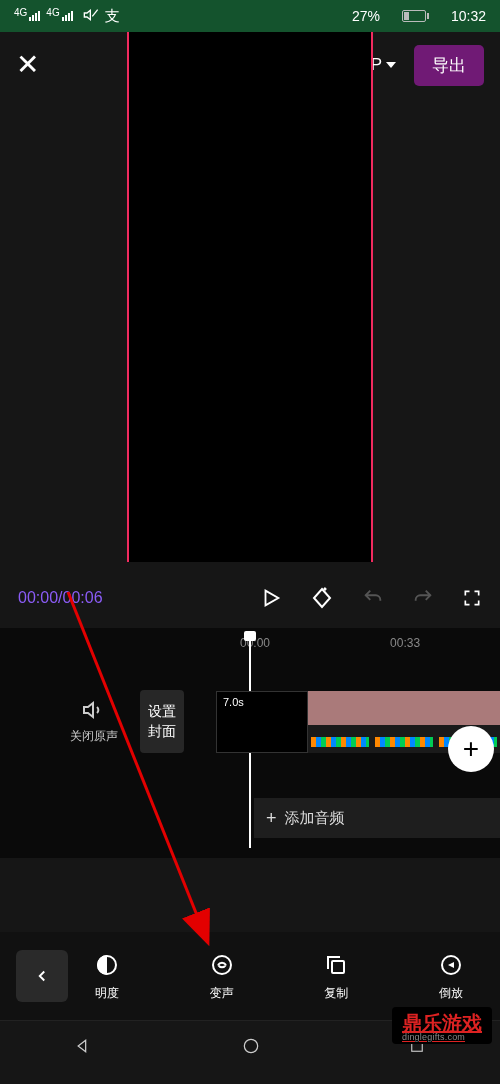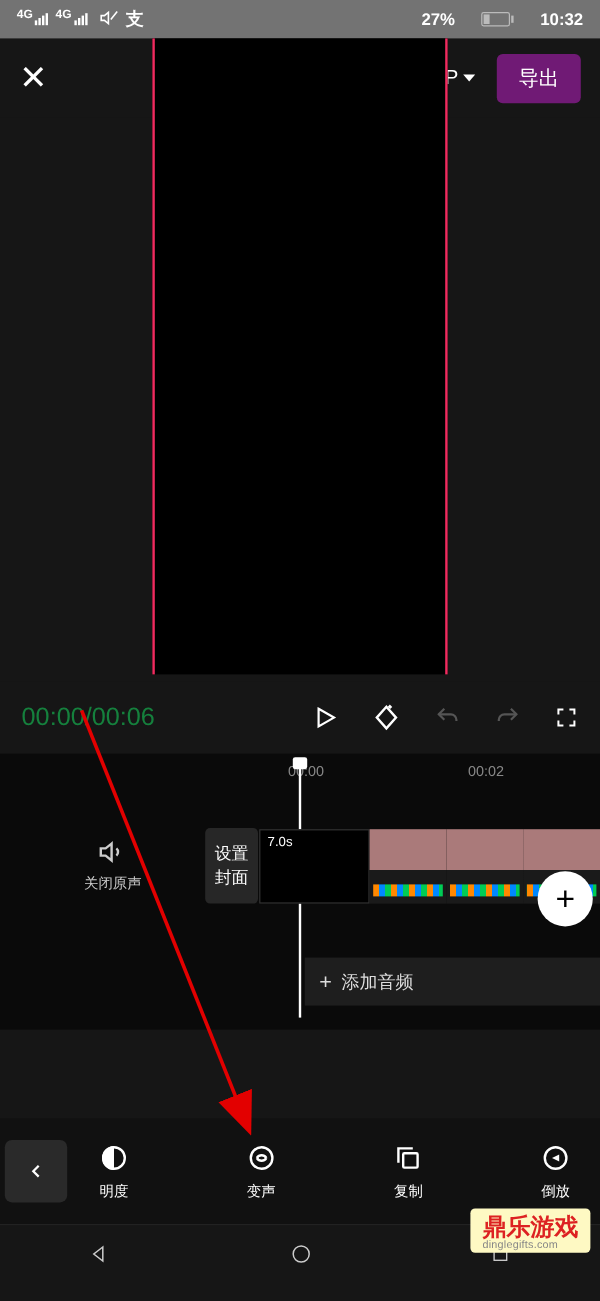--- a/index.html
+++ b/index.html
@@ -12,23 +12,22 @@
       overflow: hidden;
       position: relative;
     }
     
     .status-bar {
       display: flex;
       justify-content: space-between;
       align-items: center;
       padding: 6px 14px;
       font-size: 14px;
-      background: #737373;
+      background: #14532d;
       height: 32px;
-      font-weight: bold;
     }
     .status-left { display: flex; align-items: center; gap: 2px; }
     .status-right { display: flex; align-items: center; gap: 22px; }
     .signal-4g { font-size: 10px; position: relative; top:-4px;}
     .bars { display: inline-flex; align-items: flex-end; gap: 1px; margin-right:4px;}
     .bar { width: 2px; background: #fff; }
     .b1{height:4px;} .b2{height:6px;} .b3{height:8px;} .b4{height:10px;}
     .batt { display:inline-flex; align-items:center; }
     .batt-body { width:24px;height:12px;border:1px solid #bbb;border-radius:2px;display:flex;align-items:center;padding:1px;}
     .batt-fill { width:25%;height:100%;background:#bbb;}
@@ -72,59 +71,59 @@
       top: -66px;
     }
     
     .playback-controls {
       display: flex;
       align-items: center;
       justify-content: space-between;
       padding: 0 18px;
       height: 60px;
     }
-    .time-display { font-size: 21px; color: #15803d; }
+    .time-display { font-size: 16px; color: #8b5cf6; }
     .pb-right { display: flex; align-items: center; gap: 28px; }
     .icon-btn { color: #fff; display:flex; align-items:center; justify-content:center; }
     .icon-btn.disabled { color: #555; }
     
     .timeline-area {
       background: #0a0a0a;
       height: 230px;
       position: relative;
       padding-top: 8px;
     }
     .ruler { display: flex; font-size: 12px; color: #888; padding-left: 240px; gap: 120px;}
     .timeline-content { display: flex; margin-top: 40px; align-items:center;}
     .left-controls { width: 240px; display: flex; align-items: center; gap:22px; padding-left: 70px;}
     .mute-orig { display:flex; flex-direction:column; align-items:center; gap:6px; font-size:12px; color:#ccc;}
-    .cover-btn { background:#272727; color:#fff; font-size:14px; padding:12px 8px; border-radius:4px; text-align:center; line-height:1.4;margin-left:31px;}
+    .cover-btn { background:#272727; color:#fff; font-size:14px; padding:12px 8px; border-radius:4px; text-align:center; line-height:1.4;}
     .playhead { position:absolute; left:249px; top:5px; bottom:10px; width:2px; background:#fff;}
     .playhead::before { content:''; position:absolute; top:-2px; left:-5px; width:12px;height:10px; background:#fff; border-radius:2px;}
     .clip-row { display:flex; align-items:center;}
     .clip { background:#000; width:92px; height:62px; position:relative; border:1px solid #333;}
     .clip-duration { position:absolute; top:4px; left:6px; font-size:11px; color:#fff;}
     .thumbs { display:flex; height:62px;}
     .thumb { width:64px; height:62px; background: linear-gradient(180deg,#aa7a7a 0%,#aa7a7a 55%,#1a1a1a 55%,#1a1a1a 100%); position:relative;}
     .thumb::after{content:'';position:absolute;bottom:6px;left:3px;right:3px;height:10px;background:repeating-linear-gradient(90deg,#f80,#f80 5px,#08f 5px,#08f 10px,#0c5 10px,#0c5 15px);}
     .add-clip { width:46px;height:46px;background:#fff;color:#000;border-radius:50%;display:flex;align-items:center;justify-content:center;font-size:28px;font-weight:300;position:absolute;right:6px;top:98px;}
     .add-audio { position:absolute; left:254px; right:0; top:170px; background:#1e1e1e; height:40px; display:flex; align-items:center; padding-left:12px; font-size:15px; color:#ddd;}
     .plus-sm{font-size:18px;margin-right:8px;}
     
     .bottom-spacer { flex:1; background:#161616;}
-    .tool-bar { display:flex; align-items:center; height:88px; background:#111; padding:0 4px;}
+    .tool-bar { display:flex; align-items:center; height:88px; background:#111; padding:0 16px;}
     .back-chev { width:52px;height:52px;background:#2a2a2a;border-radius:6px;display:flex;align-items:center;justify-content:center;margin-right:6px;}
     .tools { display:flex; flex:1; justify-content:space-between; padding:0 2px;}
     .tool { display:flex; flex-direction:column; align-items:center; gap:6px; font-size:12px; color:#fff; width:62px;}
     .tool.highlight { outline:3px solid #e30000; outline-offset:-2px; padding:6px 0;}
     .tool-icon { height:28px; display:flex; align-items:center; justify-content:center;}
     
     .nav-bar { height:54px; display:flex; justify-content:space-around; align-items:center; border-top:1px solid #222;}
     
-    .watermark { position:absolute; right:8px; bottom:40px; background:#fef9c3; color:#d22; font-size:20px; font-weight:bold; padding:6px 10px 2px; border-radius:4px; line-height:1;}
+    .watermark { position:absolute; right:8px; bottom:40px; background:#000000; color:#d22; font-size:20px; font-weight:bold; padding:6px 10px 2px; border-radius:4px; line-height:1;text-decoration:underline;}
     .watermark .sub{ font-size:9px; color:#888; font-weight:normal; letter-spacing:0.2px;}
     
     .arrow-svg { position:absolute; left:0; top:0; pointer-events:none;}
   </style>
 </head>
 <body>
 
 <div class="status-bar">
   <div class="status-left">
     <span class="signal-4g">4G</span>
@@ -208,21 +207,21 @@
       <svg width="20" height="20" viewBox="0 0 24 24" fill="none" stroke="#fff" stroke-width="2">
           <path d="M4 9V4h5M20 9V4h-5M4 15v5h5M20 15v5h-5"></path>
         </svg>
     </div>
   </div>
 </div>
 
 <div class="timeline-area">
   <div class="ruler">
     <span>00:00</span>
-    <span>00:02</span>
+    <span>00:33</span>
   </div>
   <div class="playhead"></div>
   <div class="timeline-content">
     <div class="left-controls">
       <div class="mute-orig">
         <svg width="24" height="24" viewBox="0 0 24 24" fill="none" stroke="#ccc" stroke-width="2">
             <path d="M11 5L6 9H2v6h4l5 4V5z"></path>
             <path d="M15 9a4 4 0 010 6"></path>
           </svg>
         <span>关闭原声</span>

